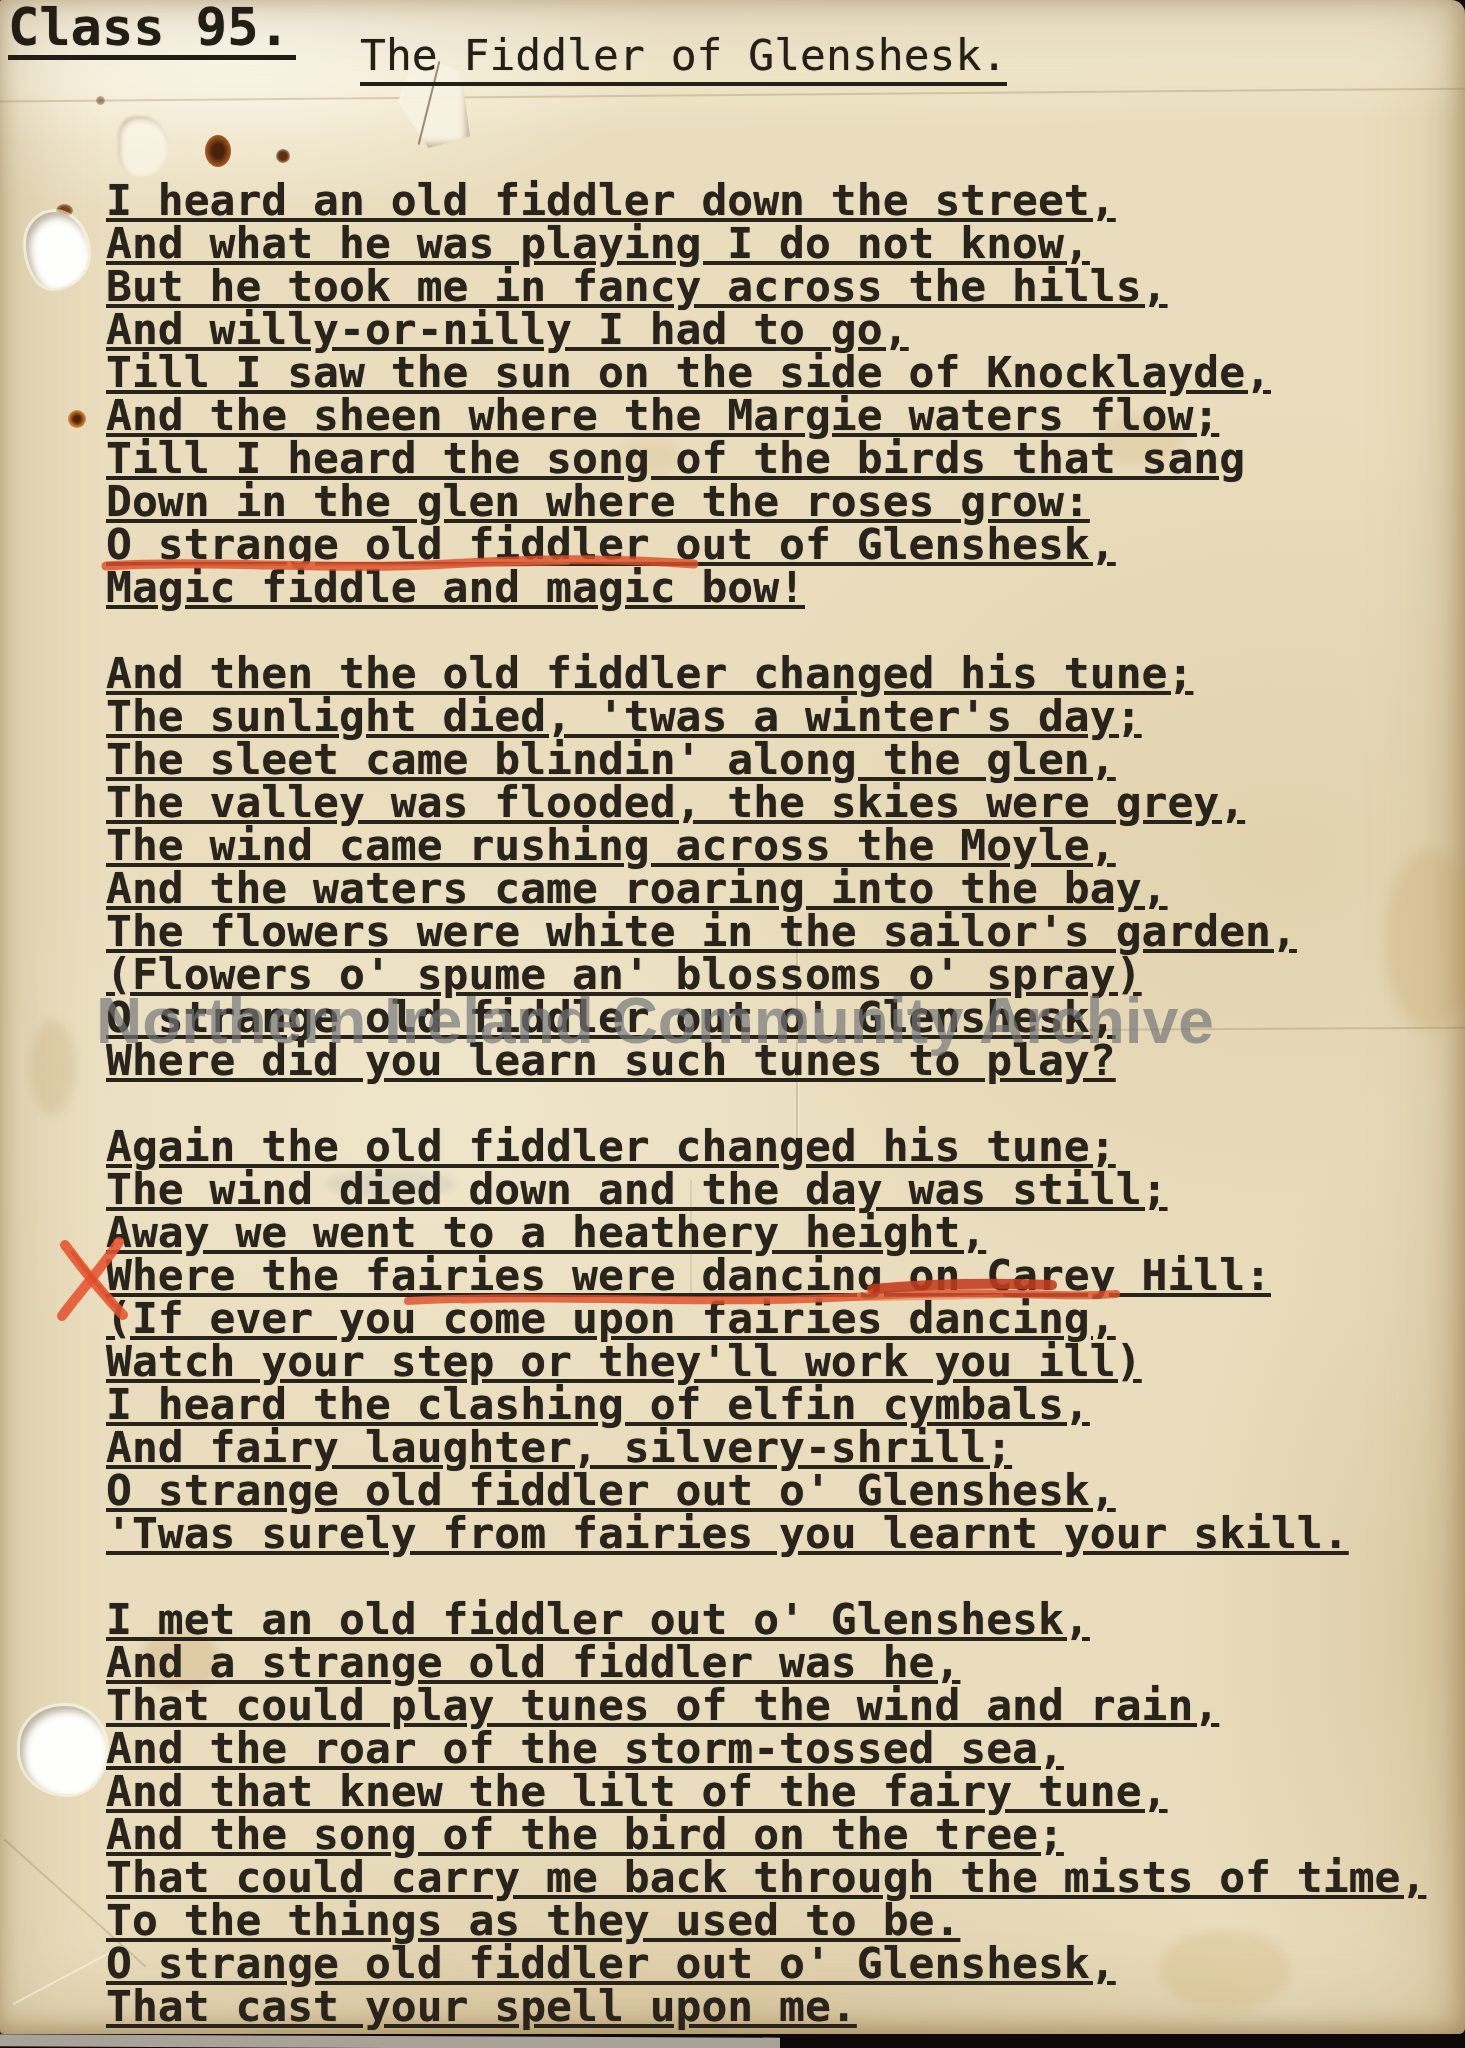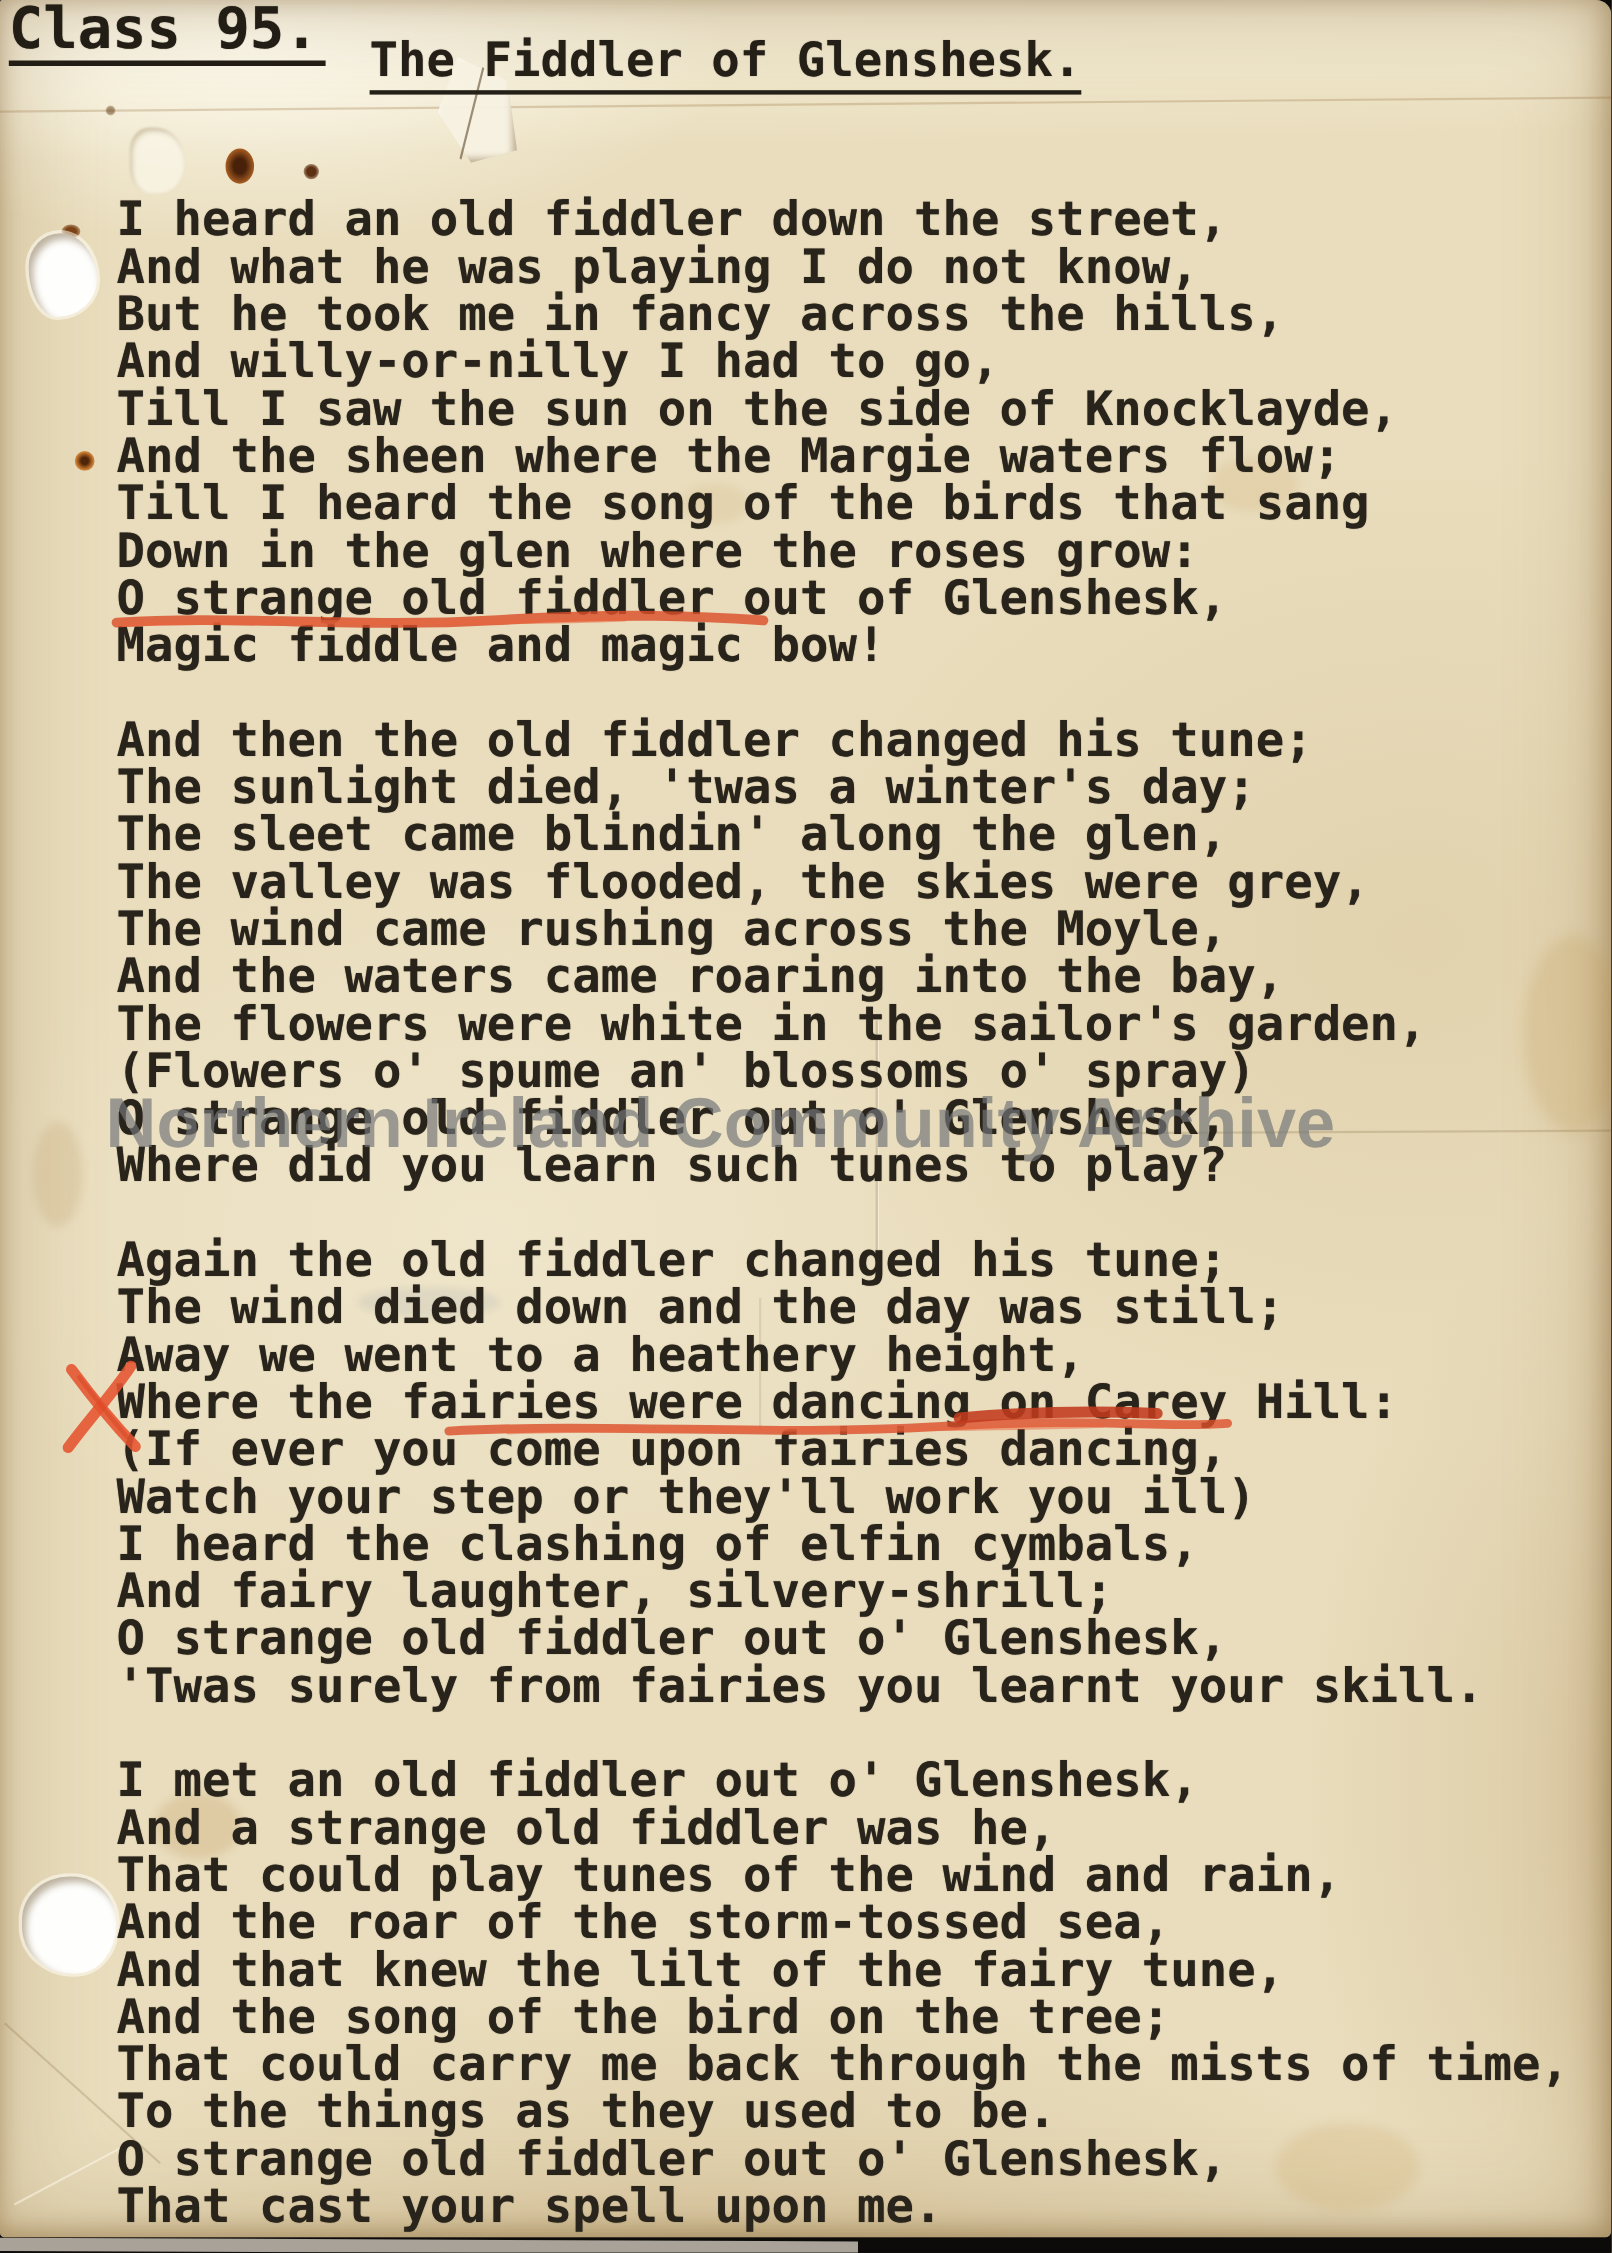--- a/index.html
+++ b/index.html
@@ -54,26 +54,26 @@
          border-radius:40% 60% 55% 45%;box-shadow:inset 2px 3px 5px rgba(130,100,55,.35);filter:blur(1px);}
   .hole{position:absolute;background:#fefefc;
         box-shadow:inset 4px 5px 7px rgba(112,88,50,.45), inset -2px -2px 4px rgba(255,255,255,.9),
                    0 0 0 3px rgba(255,253,244,.55);}
   .hole1{left:26px;top:212px;width:62px;height:76px;border-radius:46% 54% 58% 42% / 40% 56% 44% 60%;}
   .hole2{left:20px;top:1706px;width:86px;height:88px;border-radius:52% 48% 44% 56% / 46% 50% 54% 50%;}
   
   .class-label{position:absolute;left:8px;top:0px;font-size:52px;font-weight:700;color:#221d15;
                border-bottom:5px solid #221d15;padding:0 6px 0 0;line-height:1.06;
                text-shadow:0 0 1px rgba(40,30,18,.6);}
-  .doc-title{position:absolute;left:336px;top:32px;font-size:43px;font-weight:700;color:#241f17;
+  .doc-title{position:absolute;left:360px;top:32px;font-size:43px;font-weight:400;color:#241f17;
              border-bottom:4px solid #241f17;padding-bottom:3px;line-height:1.1;
              text-shadow:0 0 1px rgba(40,30,18,.55);}
   .poem{position:absolute;left:106px;top:179px;font-size:43px;line-height:43px;font-weight:700;
         color:#28231b;white-space:pre;text-shadow:0 0 1px rgba(45,35,20,.55);}
-  .stanza{margin:0 12px 43px 0;}
+  .stanza{margin:0 12px 43px 0;text-decoration:underline;}
   
   .watermark{position:absolute;left:96px;top:984px;font-family:"Liberation Sans", sans-serif;
              font-size:64px;font-weight:600;letter-spacing:0px;color:#737678;opacity:.68;
              white-space:nowrap;}
   
   .mark{position:absolute;}
   svg{display:block;}
 </style>
 </head>
 <body>

